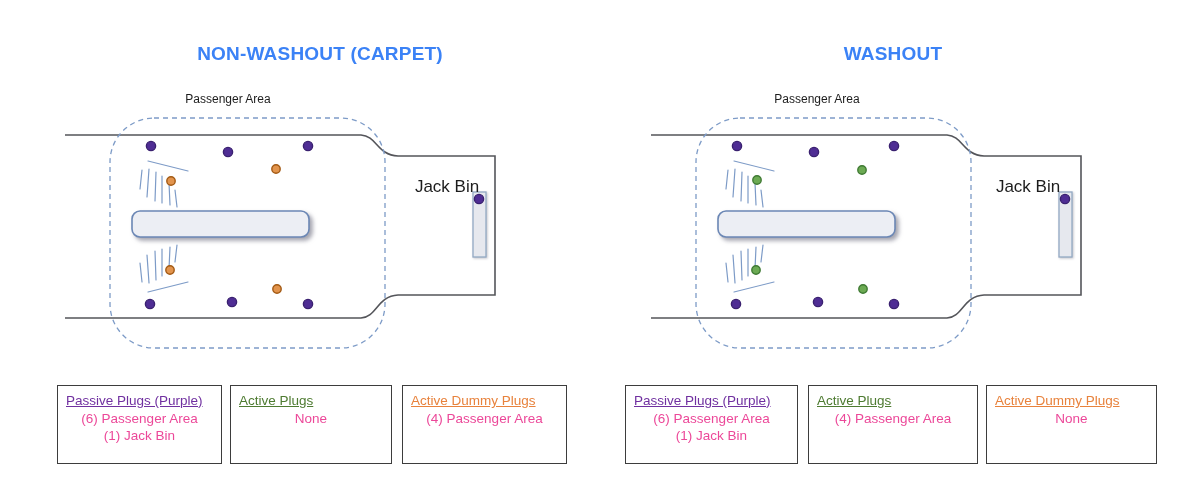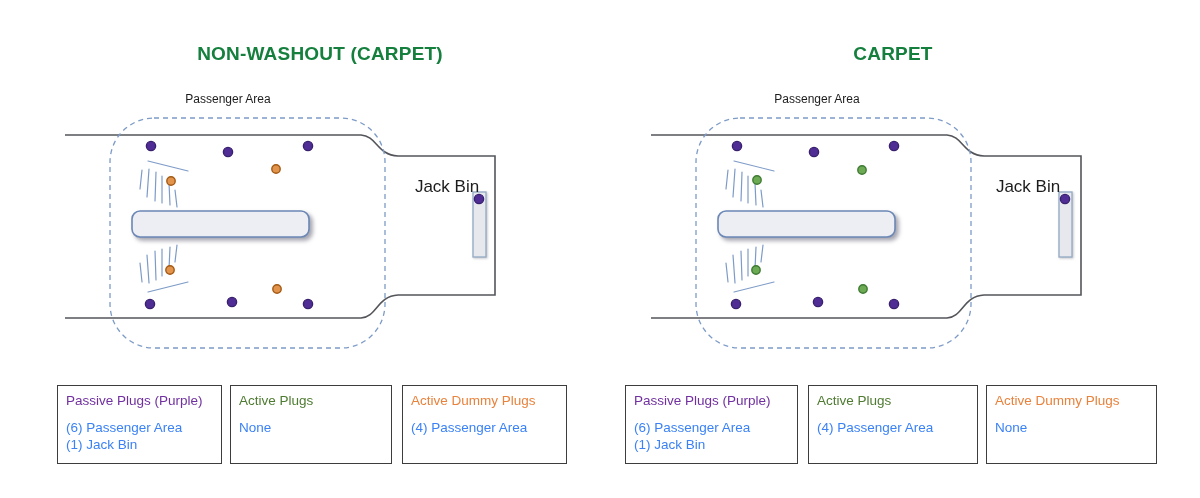--- a/index.html
+++ b/index.html
@@ -2,30 +2,30 @@
 <html><head>
 <meta charset="utf-8">
 <style>
   html,body{margin:0;padding:0;background:#fff;}
   .canvas{
     position:relative;width:1200px;height:498px;background:#ffffff;
     font-family:"Liberation Sans",sans-serif;color:#1c1c1c;overflow:hidden;
   }
   .layer-svg{position:absolute;left:0;top:0;}
   .lbl{position:absolute;transform:translateX(-50%);white-space:nowrap;}
-  .diagram-title{top:43px;font-size:19px;font-weight:700;letter-spacing:.2px;color:#15803d;}
+  .diagram-title{top:43px;font-size:19px;font-weight:700;letter-spacing:.2px;color:#3b82f6;}
   .area-label{top:92px;font-size:12px;}
   .jackbin-label{top:177px;font-size:17px;}
   .legend-box{
     position:absolute;top:385px;height:79px;box-sizing:border-box;
     border:1px solid #3d3d3d;background:#fff;padding:6px 8px 0 8px;
     font-size:13.5px;line-height:17px;
   }
-  .legend-heading{margin-bottom:10px;}
-  .legend-line{color:#3b82f6;}
+  .legend-heading{text-decoration:underline;margin-bottom:1px;}
+  .legend-line{color:#ec4899;text-align:center;}
   
   .outline{fill:none;stroke:#54555a;stroke-width:1.6;}
   .dashed-zone{fill:none;stroke:#7d9bc7;stroke-width:1.3;stroke-dasharray:5 4;}
   .hatch{fill:none;stroke:#7d9bc7;stroke-width:1.2;stroke-linecap:round;}
   .console{
     fill:#eceef4;stroke:#6b87b5;stroke-width:1.6;
     filter:drop-shadow(3px 3px 2px rgba(90,90,110,.55));
   }
   .slot{
     fill:#e6e8ee;stroke:#93a9c4;stroke-width:1.3;
@@ -90,21 +90,21 @@
         <circle cx="894" cy="304" r="4.6" fill="#4f2d94" stroke="#3a2170" stroke-width="1.4"></circle>
         <circle cx="1065" cy="199" r="4.6" fill="#4f2d94" stroke="#3a2170" stroke-width="1.4"></circle>
         <circle cx="757" cy="180" r="4.2" fill="#6caa53" stroke="#3f7a33" stroke-width="1.4"></circle>
         <circle cx="862" cy="170" r="4.2" fill="#6caa53" stroke="#3f7a33" stroke-width="1.4"></circle>
         <circle cx="756" cy="270" r="4.2" fill="#6caa53" stroke="#3f7a33" stroke-width="1.4"></circle>
         <circle cx="863" cy="289" r="4.2" fill="#6caa53" stroke="#3f7a33" stroke-width="1.4"></circle>
       </g>
   </svg>
 
   <div class="lbl diagram-title" style="left:320px">NON-WASHOUT (CARPET)</div>
-  <div class="lbl diagram-title" style="left:893px">CARPET</div>
+  <div class="lbl diagram-title" style="left:893px">WASHOUT</div>
 
   <div class="lbl area-label" style="left:228px">Passenger Area</div>
   <div class="lbl area-label" style="left:817px">Passenger Area</div>
 
   <div class="lbl jackbin-label" style="left:447px">Jack Bin</div>
   <div class="lbl jackbin-label" style="left:1028px">Jack Bin</div>
 
   <div class="legend-box" style="left:57px;width:165px">
     <div class="legend-heading" style="color: rgb(112, 48, 160);">Passive Plugs (Purple)</div>
     <div class="legend-line">(6) Passenger Area</div>

